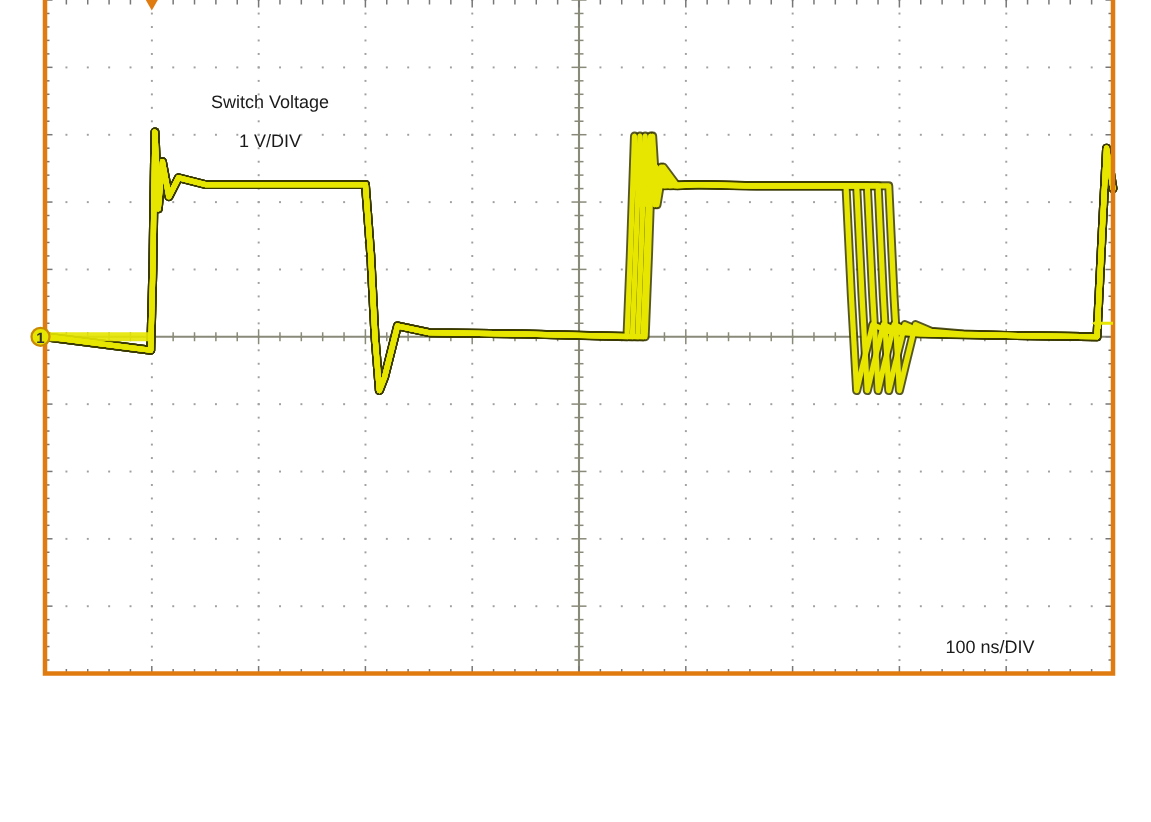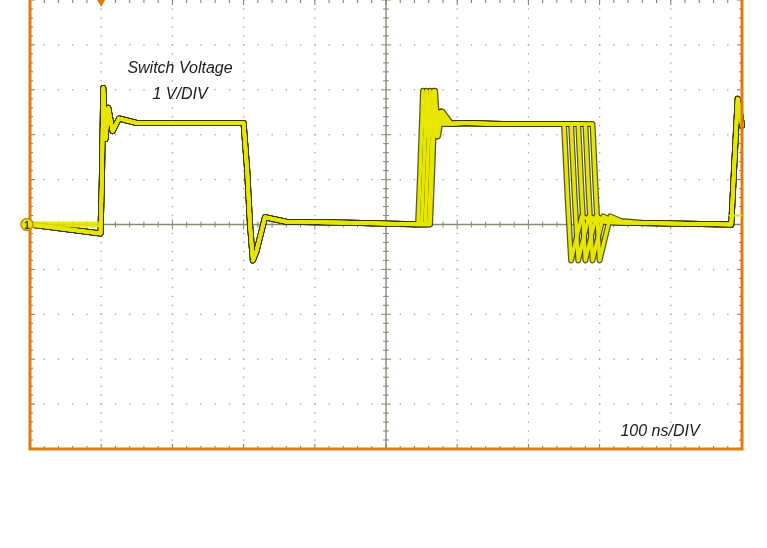--- a/index.html
+++ b/index.html
@@ -1,20 +1,20 @@
 <!DOCTYPE html>
 <html><head>
 <meta charset="utf-8">
 <style>
   html, body { margin:0; padding:0; background:#ffffff; }
   body { width:767px; height:548px; position:relative; overflow:hidden;
          font-family:"Liberation Sans", sans-serif; }
   #scope { position:absolute; left:0; top:0; width:767px; height:548px; }
   .annot { position:absolute; color:#1a1a1a; font-family:"Liberation Sans", sans-serif;
-           font-size:16px; text-align:center; line-height:26px; background:transparent;font-style:italic; }
+           font-size:12px; text-align:center; line-height:26px; background:transparent; }
   #label-trace { left:110px; top:55px; width:140px; }
   #label-time { left:600px; top:418px; width:120px; }
 </style>
 </head>
 <body>
 
 <svg id="scope" viewBox="0 0 767 548" xmlns="http://www.w3.org/2000/svg">
   <g id="grid">
       <rect x="30" y="0" width="712" height="449" fill="#ffffff"></rect>
       <rect x="100.60000000000001" y="-0.6" width="1.3" height="1.3" fill="#a0a0a0"></rect>

